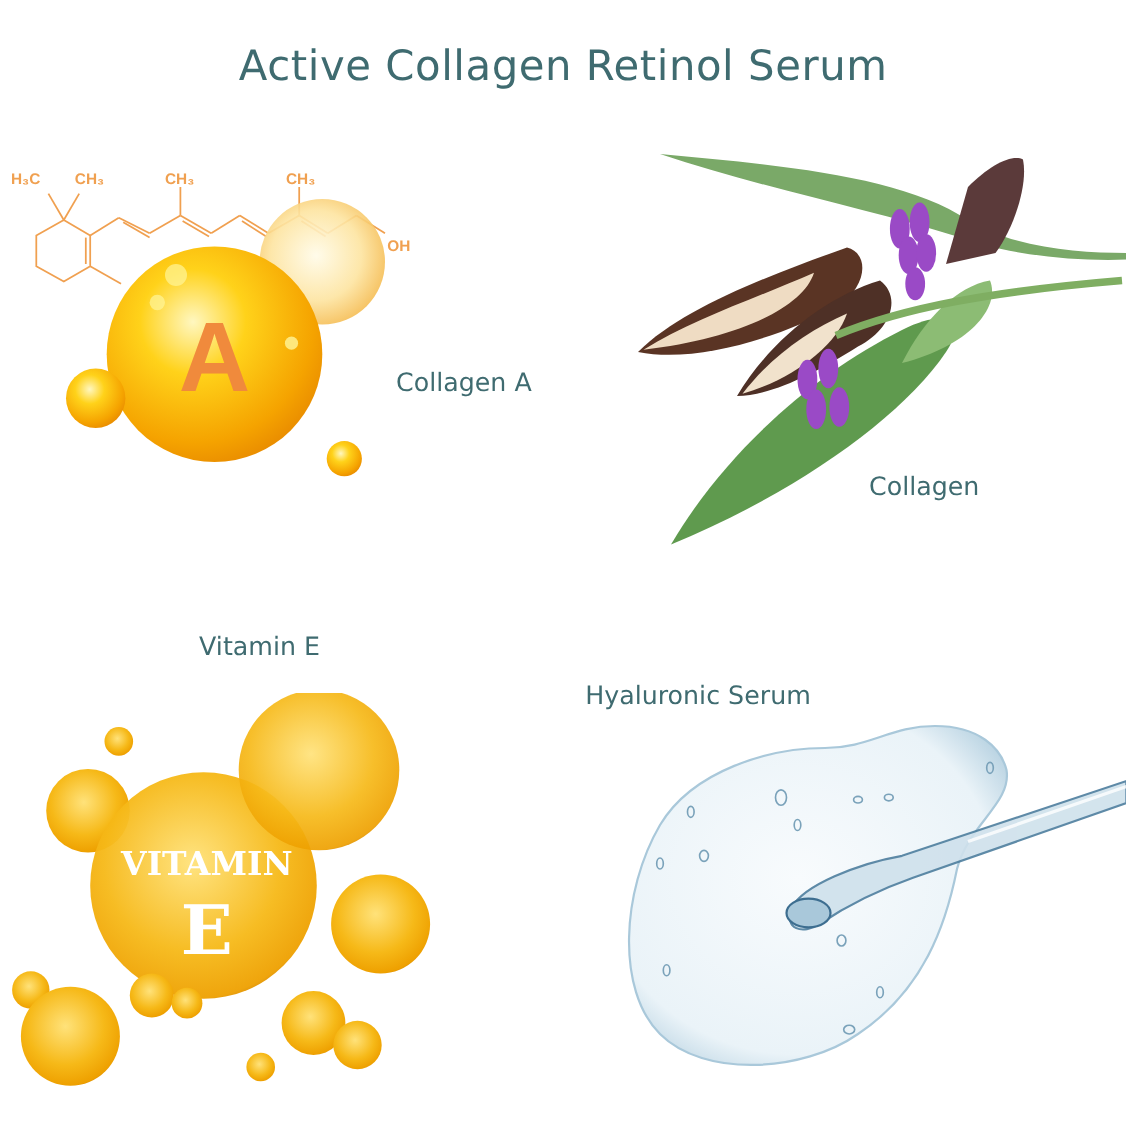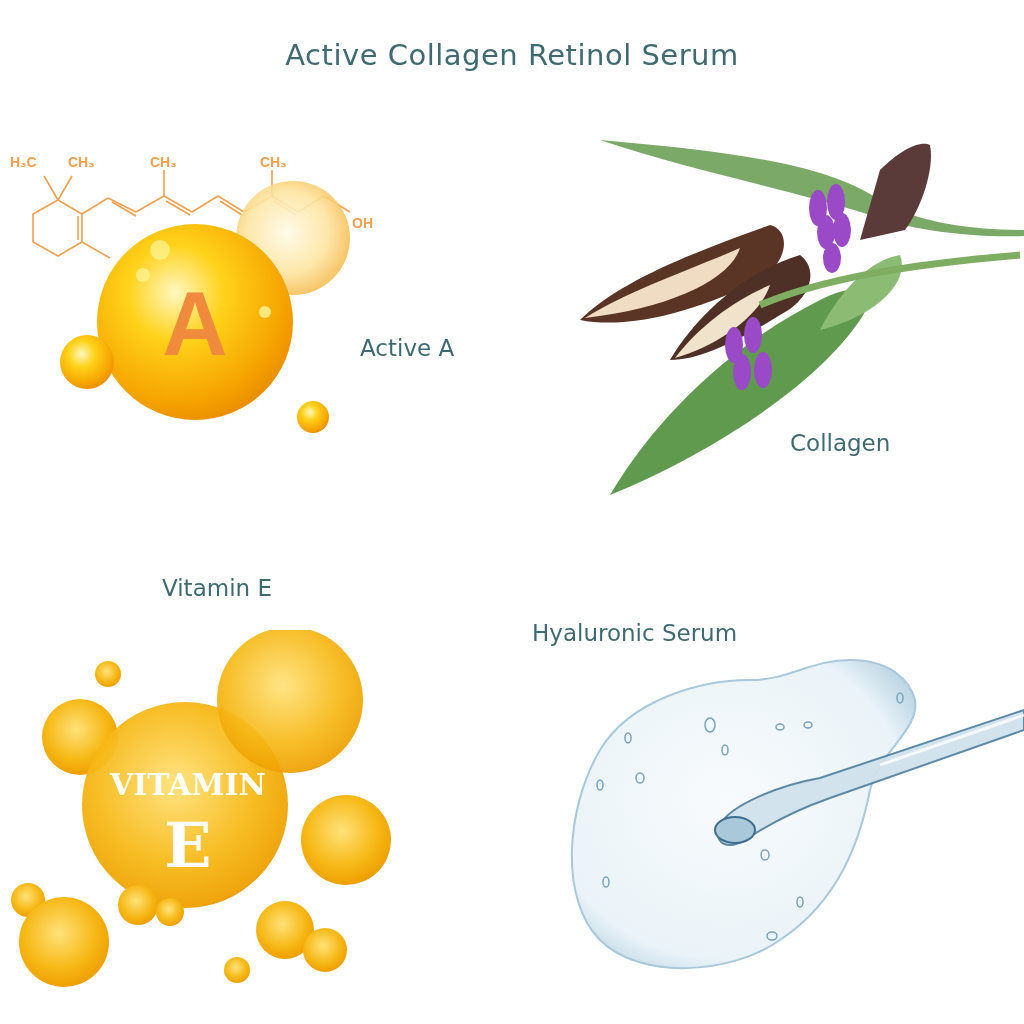--- a/index.html
+++ b/index.html
@@ -1,17 +1,17 @@
 <!DOCTYPE html>
 <html><head>
 <meta charset="utf-8">
 <style>
   html, body { margin:0; padding:0; }
   body { width:1024px; height:1024px; background:#ffffff; position:relative; overflow:hidden; font-family:"DejaVu Sans", sans-serif; }
-  .title { position:absolute; top:38px; left:0; width:1024px; text-align:center; font-size:29px; color:#3f6b70; letter-spacing:0.5px; }
+  .title { position:absolute; top:38px; left:0; width:1024px; text-align:center; font-size:38px; color:#3f6b70; letter-spacing:0.5px; }
   .label { position:absolute; color:#3f6b70; font-size:23px; }
   .abs { position:absolute; }
   .chem text { font-family:"Liberation Sans", sans-serif; font-weight:bold; fill:#f0a050; }
 </style>
 </head>
 <body>
 
 <div class="title">Active Collagen Retinol Serum</div>
 
 <svg class="abs chem" style="left:0;top:140px" width="400" height="300" viewBox="0 0 400 300">
@@ -60,21 +60,21 @@
 
   <circle cx="293" cy="98" r="57" fill="url(#gPale)" opacity="0.9"></circle>
   <circle cx="195" cy="182" r="98" fill="url(#gA)"></circle>
   <circle cx="160" cy="110" r="10" fill="#fff59a" opacity="0.7"></circle>
   <circle cx="143" cy="135" r="7" fill="#fff59a" opacity="0.7"></circle>
   <circle cx="265" cy="172" r="6" fill="#fff59a" opacity="0.8"></circle>
   <circle cx="87" cy="222" r="27" fill="url(#gA)"></circle>
   <circle cx="313" cy="277" r="16" fill="url(#gA)"></circle>
   <text x="195" y="215" text-anchor="middle" font-size="90" style="fill:#f08a3c">A</text>
 </svg>
-<div class="label" style="left:360px;top:335px">Active A</div>
+<div class="label" style="left:360px;top:335px">Collagen A</div>
 
 <svg class="abs" style="left:560px;top:130px" width="464" height="380" viewBox="0 0 464 380">
 
   <path d="M40,10 C150,20 260,30 320,70 C360,95 420,100 464,100 L464,106 C410,108 350,100 310,85 C230,60 130,40 40,10 Z" fill="#7aa968"></path>
 
   <path d="M320,40 C340,20 360,10 370,15 C375,40 360,80 345,100 L300,110 Z" fill="#5b3a3a"></path>
   <path d="M20,190 C60,150 140,120 210,95 C230,100 230,130 200,150 C140,180 70,200 20,190 Z" fill="#5a3424"></path>
   <path d="M25,188 C70,160 130,140 180,118 C170,150 110,178 25,188 Z" fill="#efdcc3"></path>
   <path d="M110,230 C140,180 190,140 240,125 C260,140 250,170 220,185 C180,210 140,230 110,230 Z" fill="#4e3026"></path>
   <path d="M115,228 C140,195 175,170 210,155 C200,185 160,215 115,228 Z" fill="#f1e2cc"></path>
@@ -92,21 +92,21 @@
     <ellipse cx="282" cy="100" rx="9" ry="17"></ellipse>
     <ellipse cx="272" cy="128" rx="9" ry="15"></ellipse>
     <ellipse cx="174" cy="215" rx="9" ry="18"></ellipse>
     <ellipse cx="193" cy="205" rx="9" ry="18"></ellipse>
     <ellipse cx="182" cy="242" rx="9" ry="18"></ellipse>
     <ellipse cx="203" cy="240" rx="9" ry="18"></ellipse>
   </g>
 </svg>
 <div class="label" style="left:790px;top:430px">Collagen</div>
 
-<div class="label" style="left:162px;top:575px">Vitamin E</div>
+<div class="label" style="left:181px;top:575px">Vitamin E</div>
 <svg class="abs" style="left:0;top:630px" width="400" height="370" viewBox="0 0 400 370">
   <defs>
     <radialGradient id="gE" cx="0.45" cy="0.4" r="0.65">
       <stop offset="0" stop-color="#ffe27a"></stop>
       <stop offset="0.6" stop-color="#f6b918"></stop>
       <stop offset="0.92" stop-color="#eea000"></stop>
       <stop offset="1" stop-color="#c97a00"></stop>
     </radialGradient>
   </defs>
   <circle cx="108" cy="44" r="13" fill="url(#gE)"></circle>

